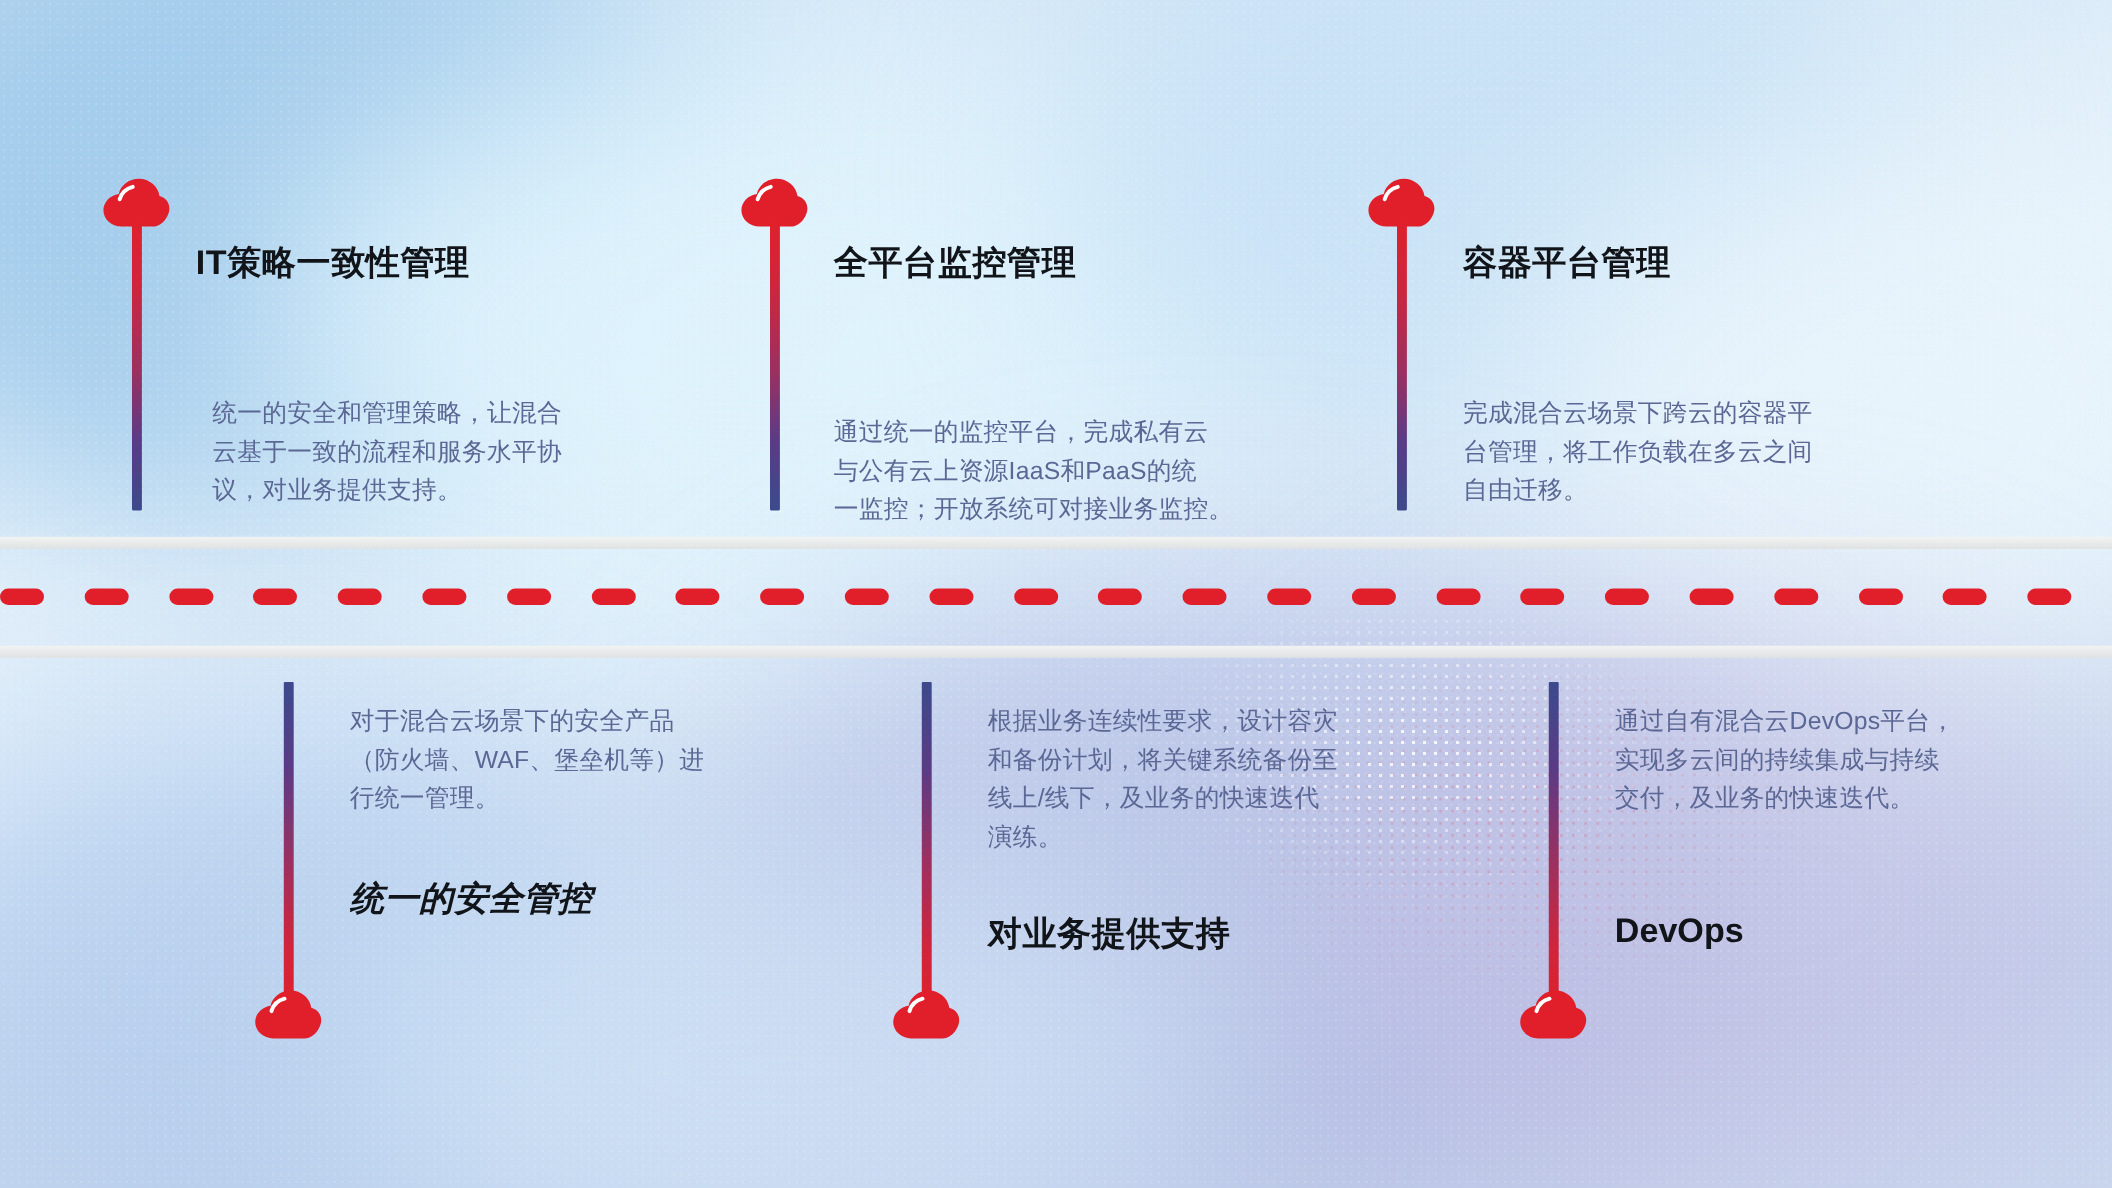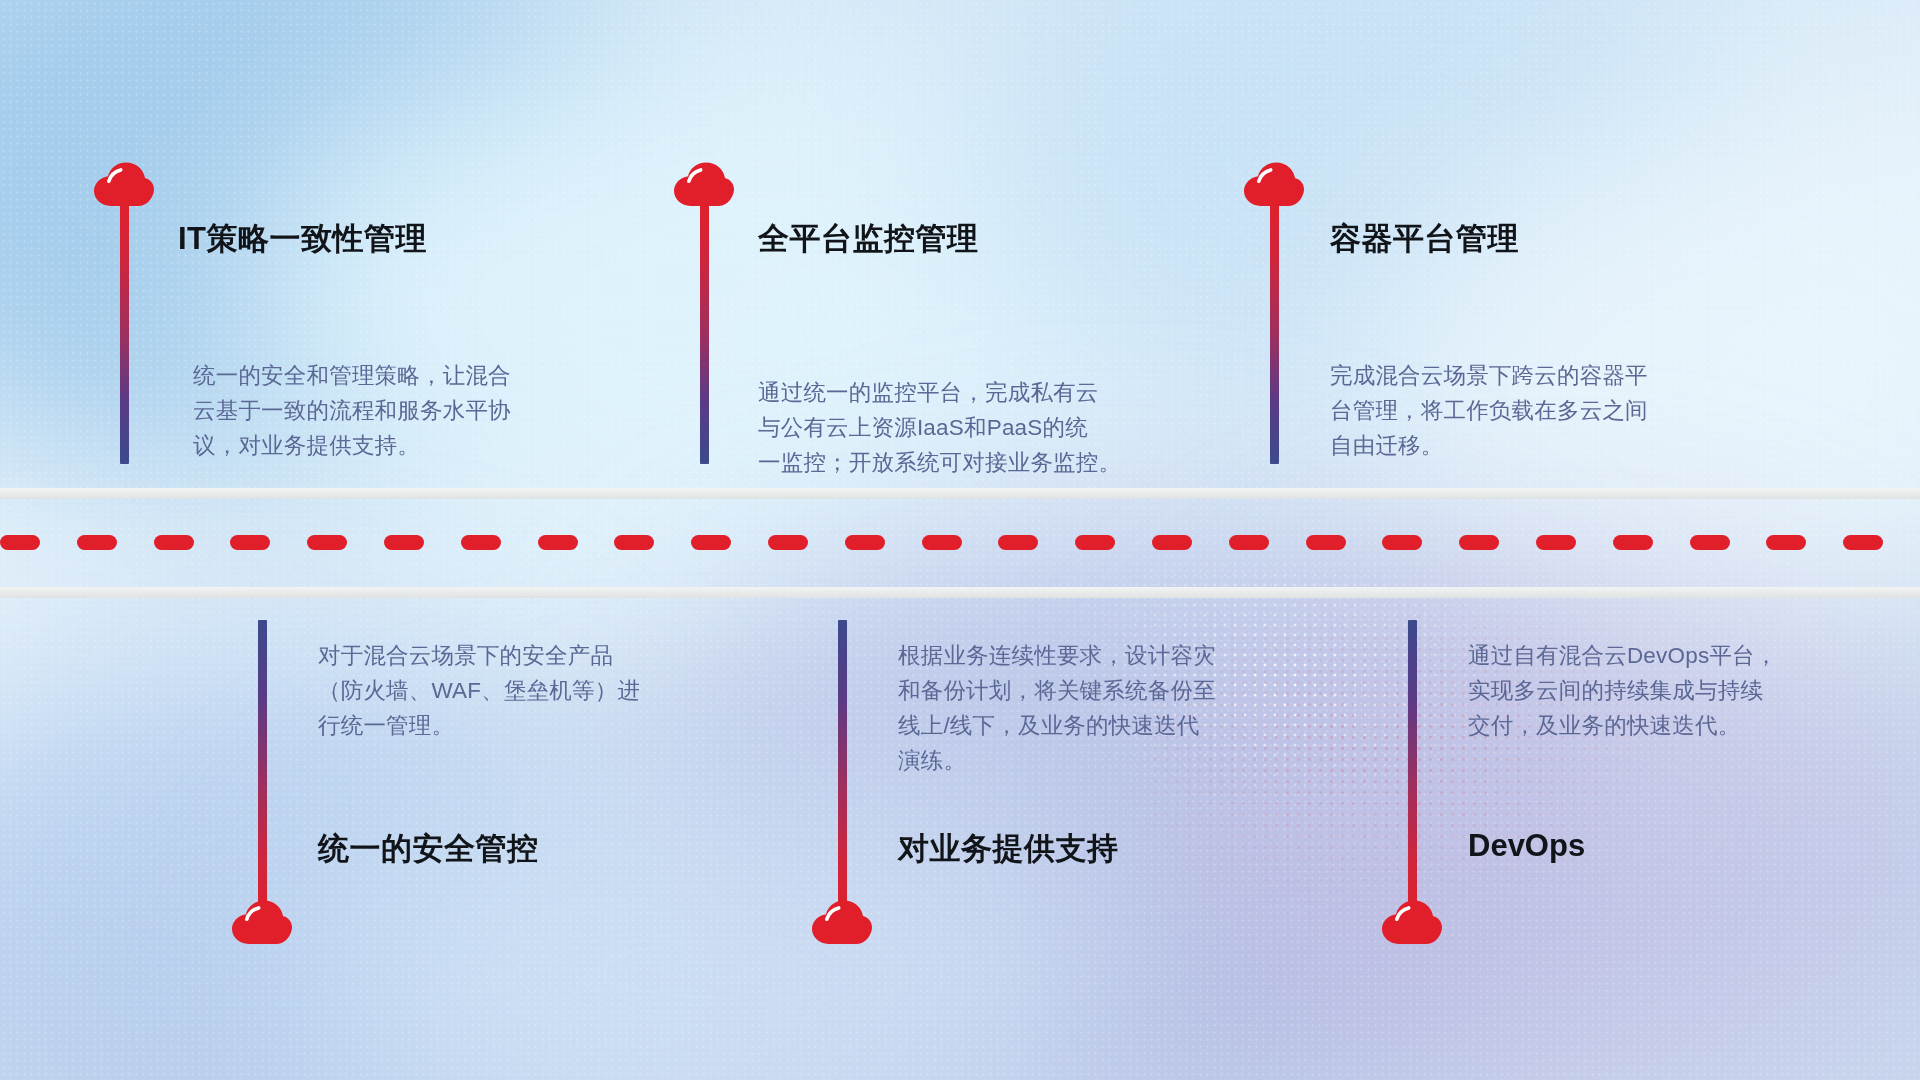--- a/index.html
+++ b/index.html
@@ -267,21 +267,21 @@
         <div class="dash" style="left: 1843.2px; width: 39.936px; background: rgb(224, 31, 42);"></div>
       </div>
     <div class="road-band bottom"></div>
   </div>
 
   <div class="col">
     <div class="stem up" style="left:258px; top:620px; height:300px;"></div>
     <div class="body-text" style="left:318px; top:638px; width:420px;">对于混合云场景下的安全产品
 （防火墙、WAF、堡垒机等）进
 行统一管理。</div>
-    <div class="heading" style="left:318px; top:828px;">统一的安全管控</div>
+    <div class="heading" style="left:318px; top:796px;font-style:italic;">统一的安全管控</div>
     <div class="cloud" style="left:230px; top:898px;">
       <svg viewBox="0 0 64 48" aria-hidden="true">
         <path d="M18.5 46C9.4 46 2 39.3 2 31.1c0-7.4 6-13.6 14-14.8C17.6 8.6 25.1 2.5 34.2 2.5c9.6 0 17.6 6.8 18.8 15.6 5.4 1.4 9 5.9 9 11.2C62 36.1 55.9 46 46.9 46H18.5z" fill="#e01f2a"></path>
         <path d="M16.8 21.2c1.6-5.6 6.1-9.8 11.9-11.3" fill="none" stroke="#ffffff" stroke-width="3.6" stroke-linecap="round"></path>
       </svg>
     </div>
   </div>
 
   <div class="col">
     <div class="stem up" style="left:838px; top:620px; height:300px;"></div>

